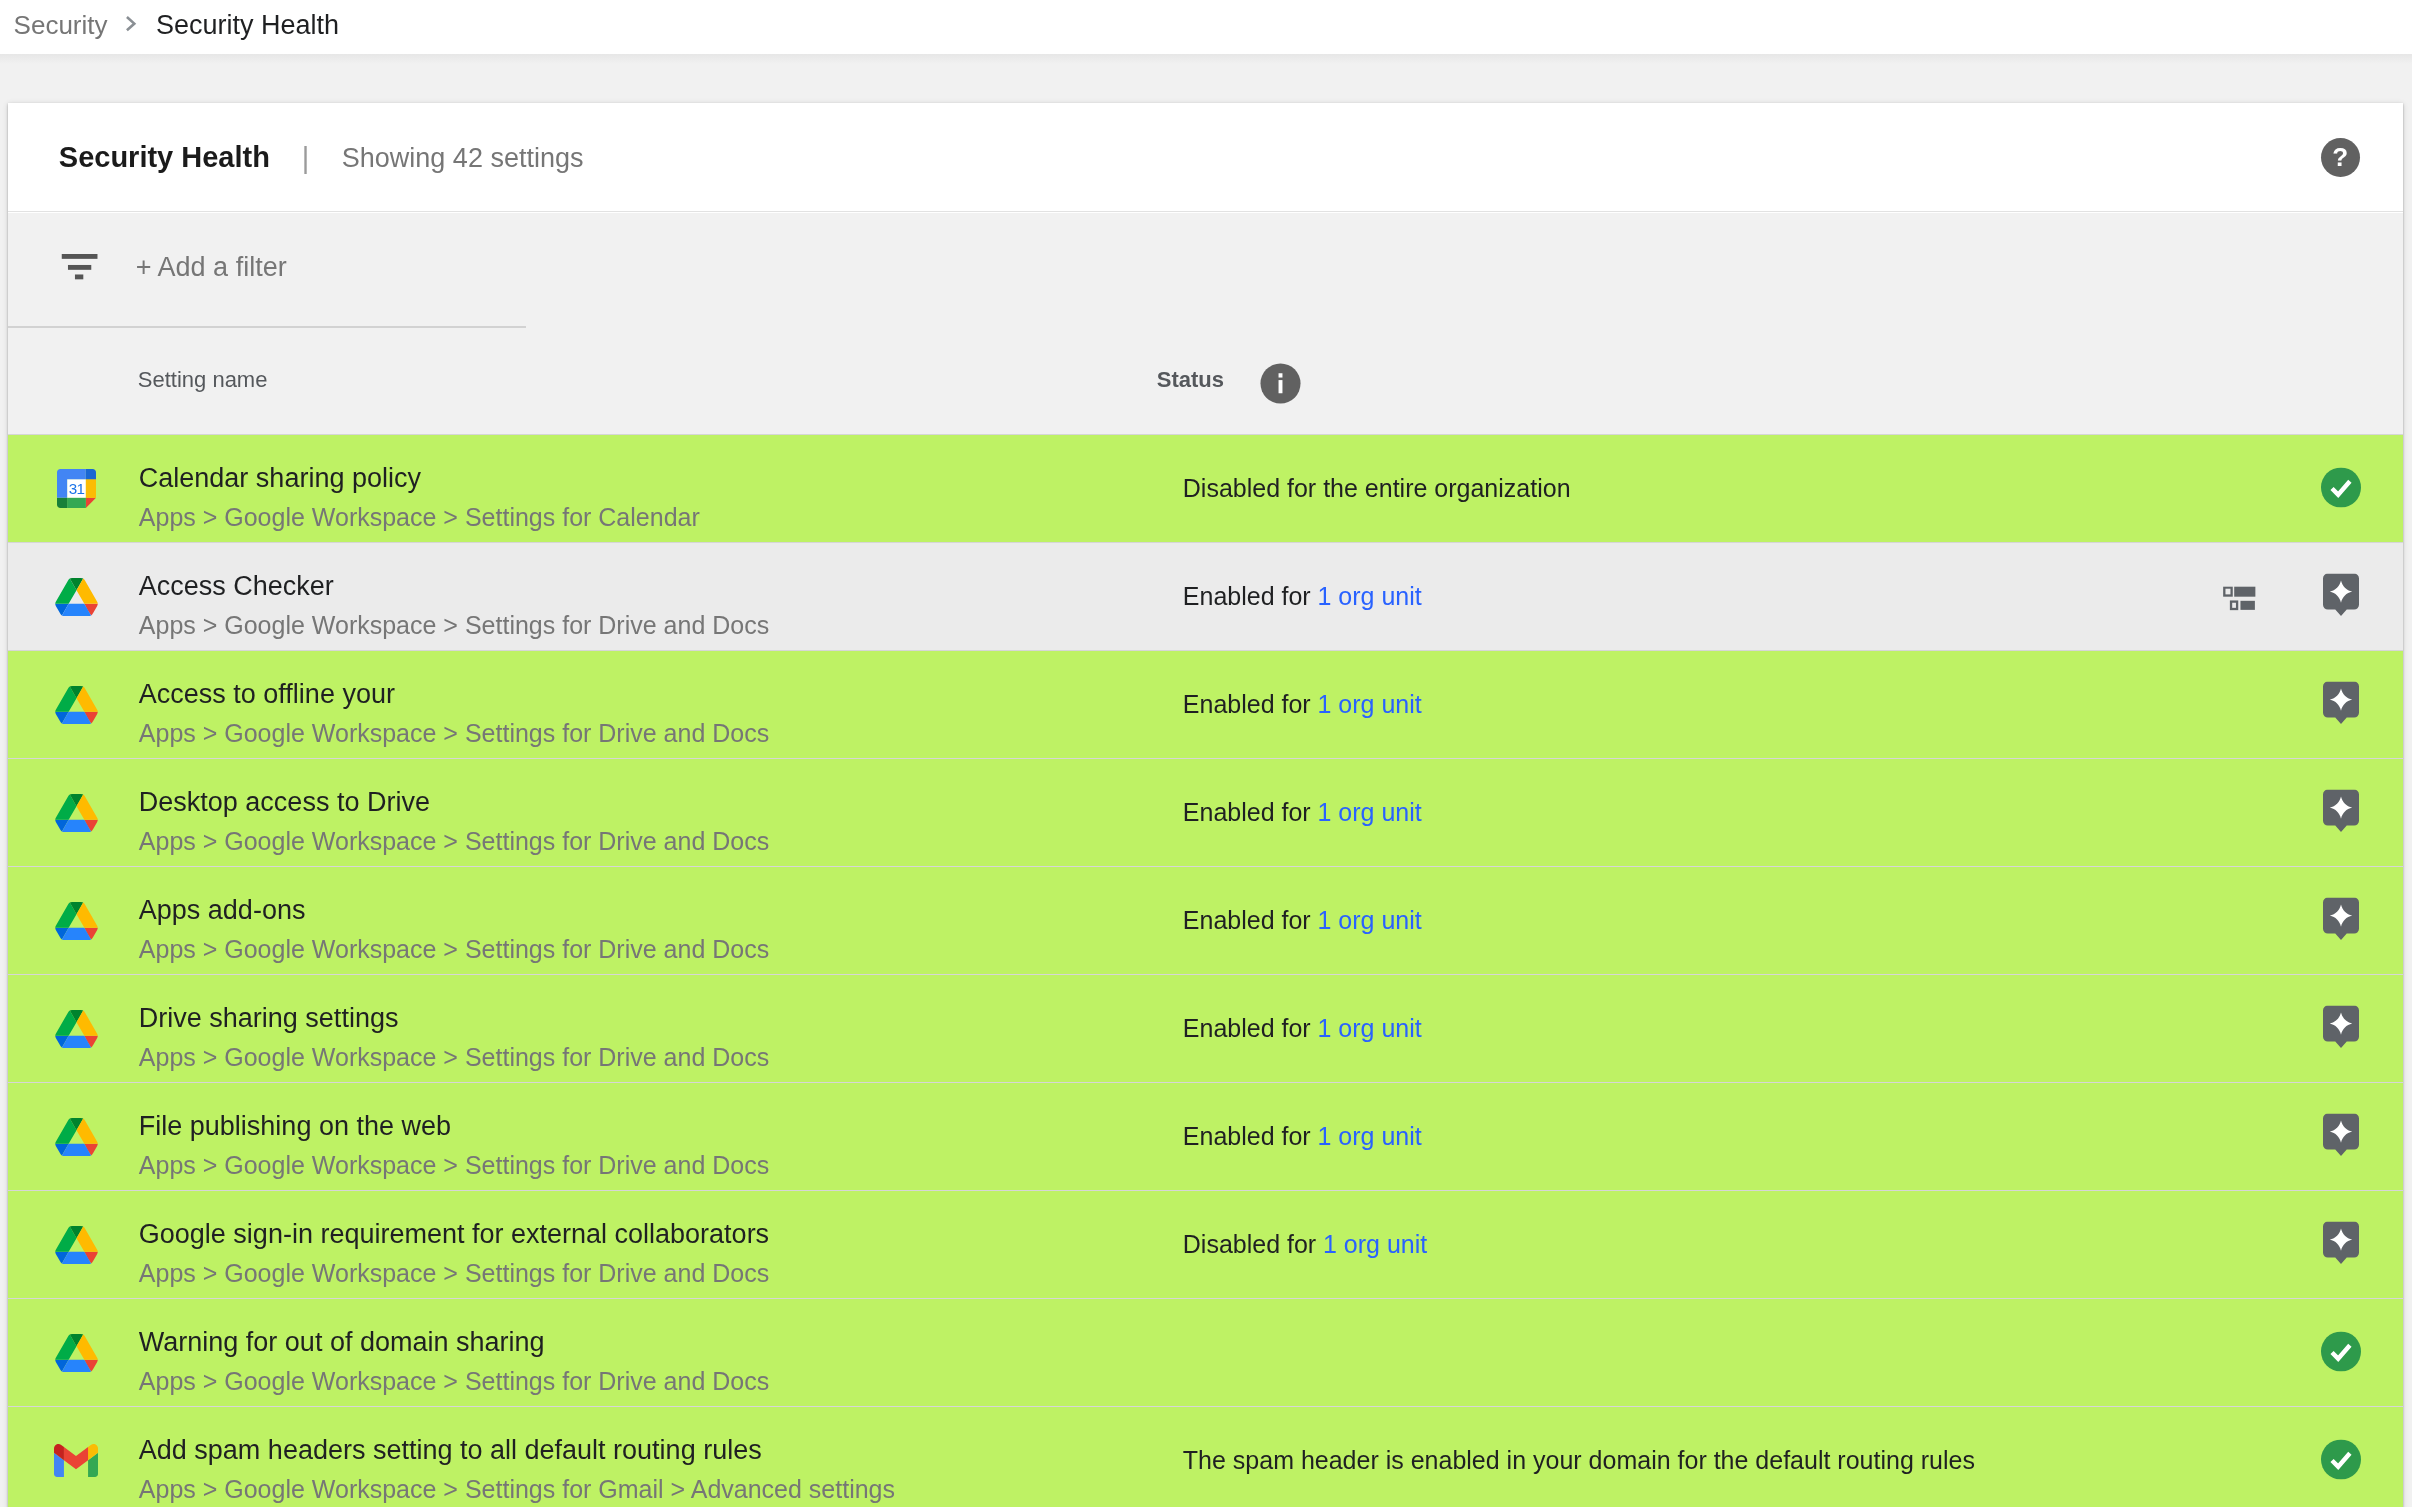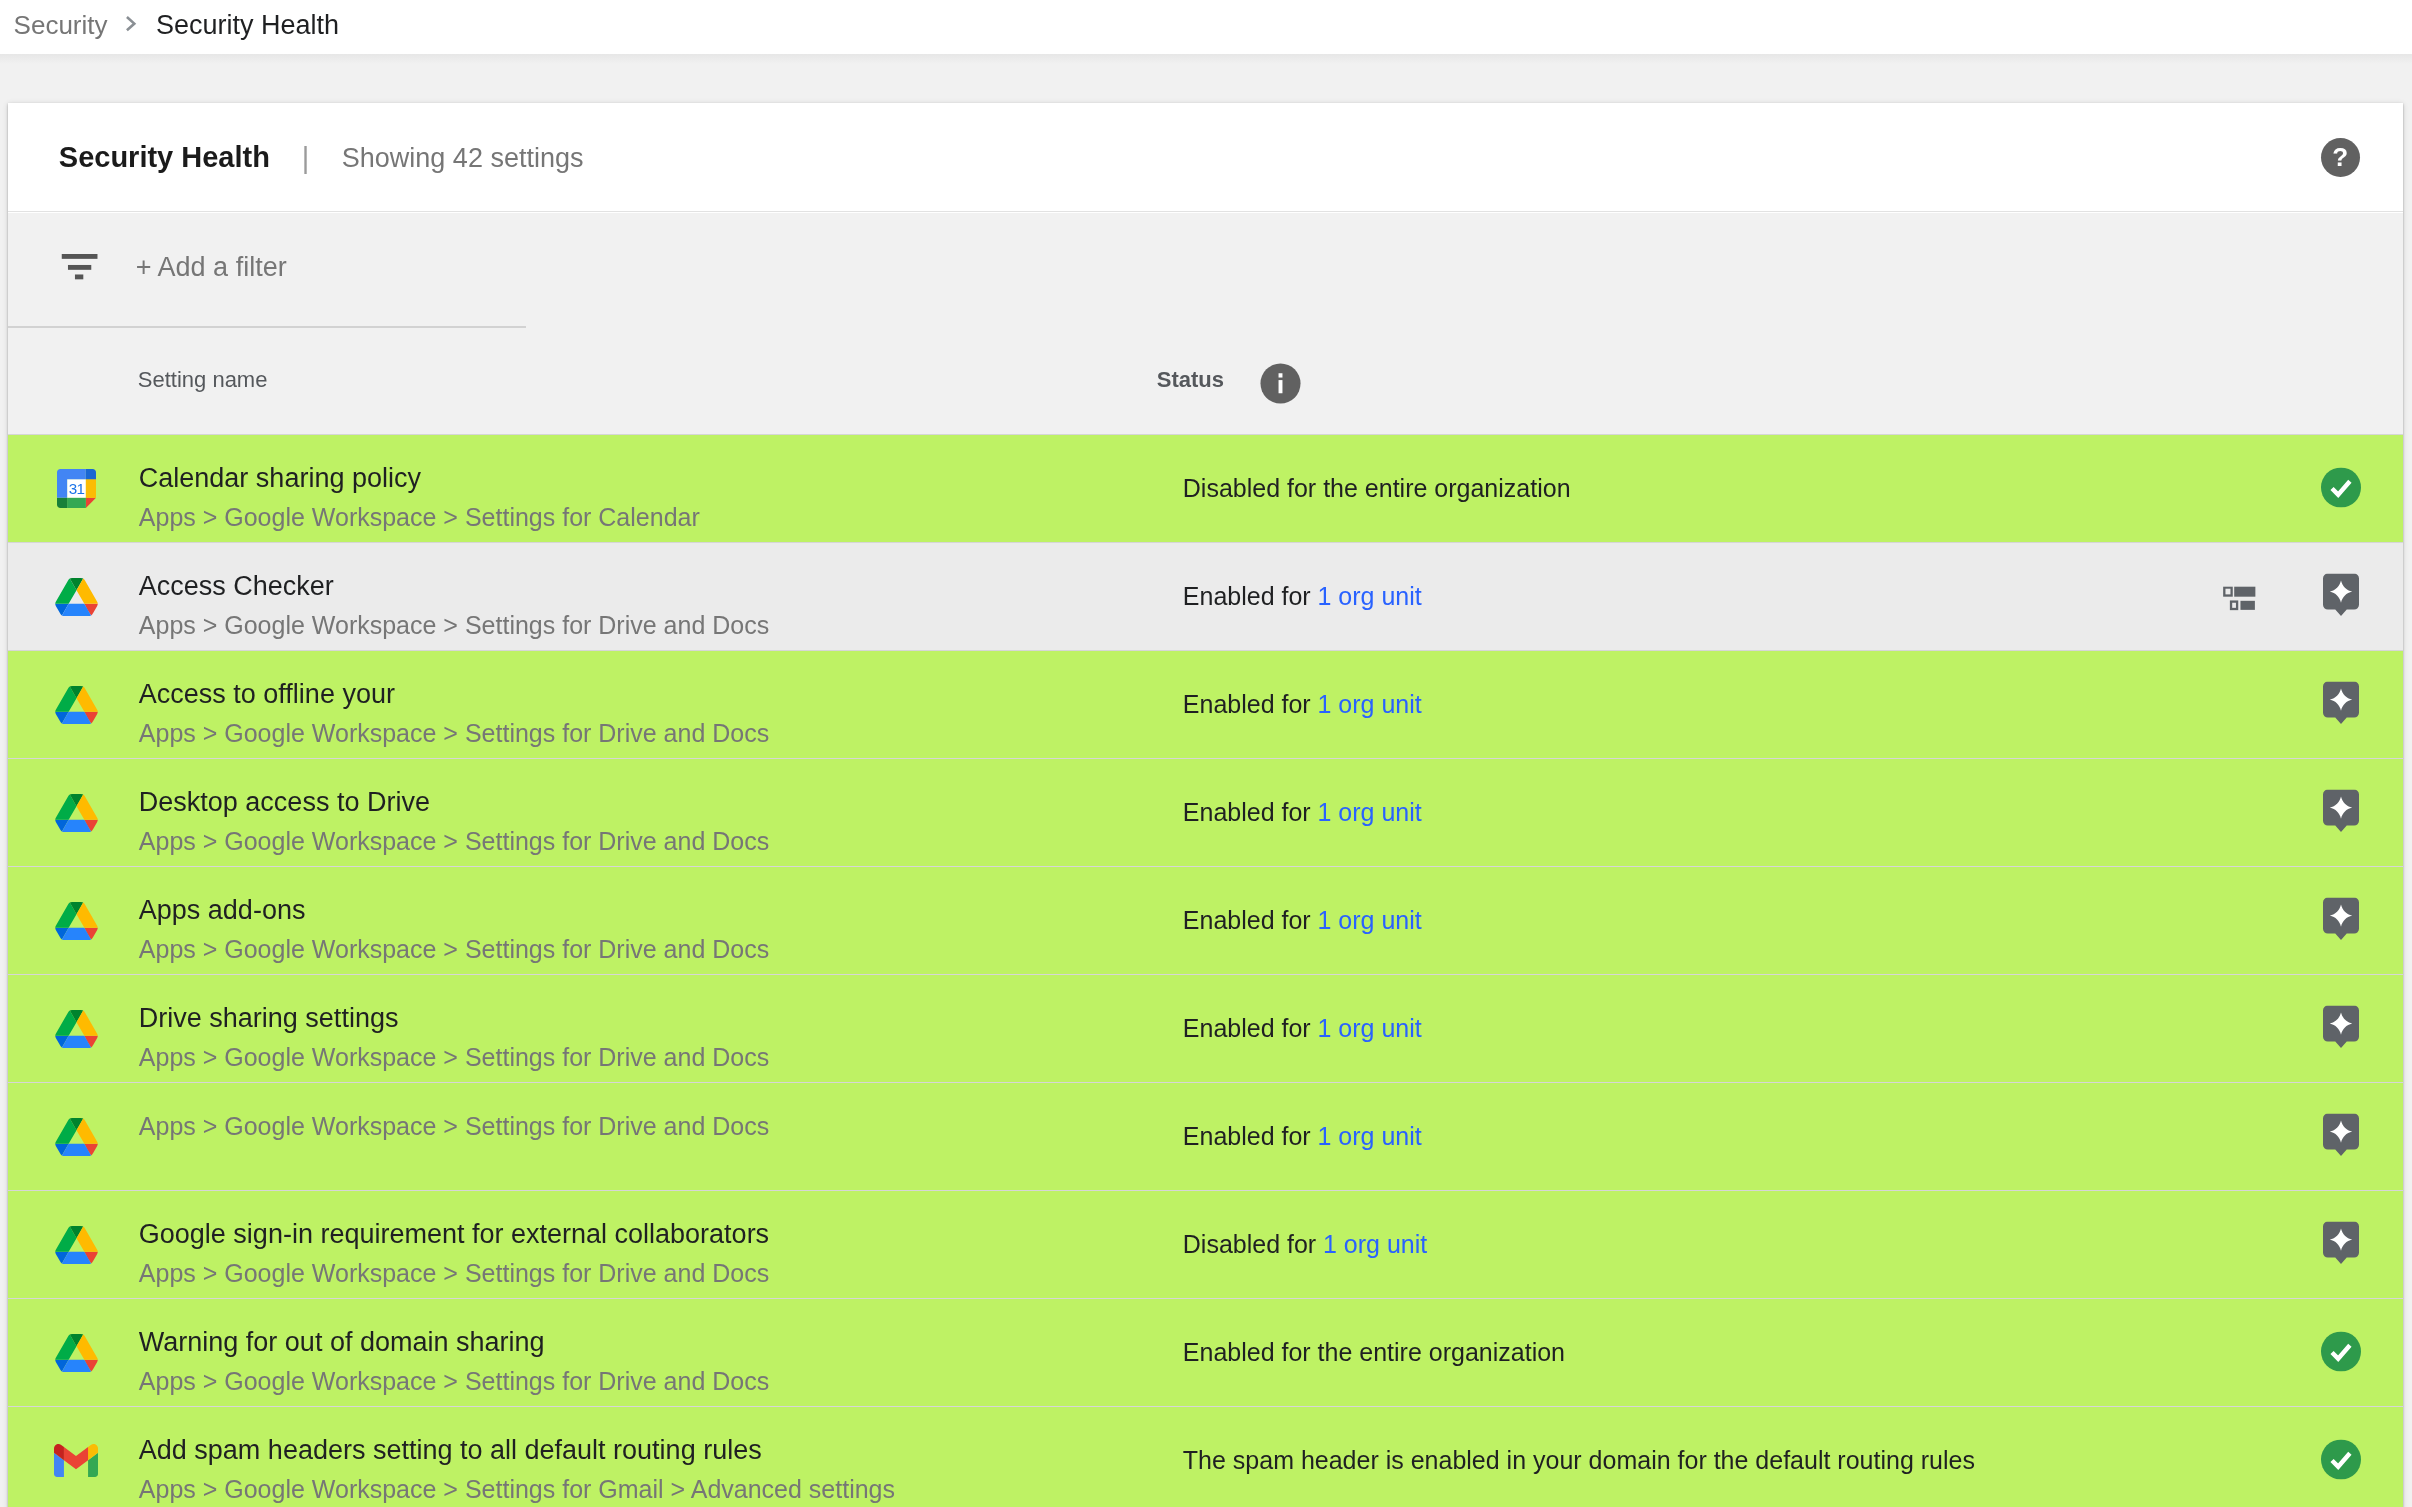--- a/index.html
+++ b/index.html
@@ -236,20 +236,21 @@
             <svg width="43" height="38" viewBox="0 0 87.3 78">
  <path d="m6.6 66.85 3.85 6.65c.8 1.4 1.95 2.5 3.3 3.3l13.75-23.8h-27.5c0 1.55.4 3.1 1.2 4.5z" fill="#0066da"></path>
  <path d="m43.65 25-13.75-23.8c-1.35.8-2.5 1.9-3.3 3.3l-25.4 44a9.06 9.06 0 0 0 -1.2 4.5h27.5z" fill="#00ac47"></path>
  <path d="m73.55 76.8c1.35-.8 2.5-1.9 3.3-3.3l1.6-2.75 7.65-13.25c.8-1.4 1.2-2.95 1.2-4.5h-27.502l5.852 11.5z" fill="#ea4335"></path>
  <path d="m43.65 25 13.75-23.8c-1.35-.8-2.9-1.2-4.5-1.2h-18.5c-1.6 0-3.15.45-4.5 1.2z" fill="#00832d"></path>
  <path d="m59.8 53h-32.3l-13.75 23.8c1.35.8 2.9 1.2 4.5 1.2h50.8c1.6 0 3.15-.45 4.5-1.2z" fill="#2684fc"></path>
  <path d="m73.4 26.5-12.7-22c-.8-1.4-1.95-2.5-3.3-3.3l-13.75 23.8 16.15 28h27.45c0-1.55-.4-3.1-1.2-4.5z" fill="#ffba00"></path>
 </svg>
           </div>
    <div class="txt">
+            <div class="title">File publishing on the web</div>
             <div class="sub">Apps &gt; Google Workspace &gt; Settings for Drive and Docs</div>
           </div>
    <div class="status">Enabled for<span class="lnk">1 org unit</span></div>
 
    <div class="ric">
             <svg width="36" height="43" viewBox="0 0 37 44" style="margin-left:1.9px;transform:translateY(-1.5px)">
  <path d="M5 0 h27 a5 5 0 0 1 5 5 v27 a5 5 0 0 1-5 5 h-7.6 l-5.9 6.6 -5.9-6.6 H5 a5 5 0 0 1-5-5 V5 a5 5 0 0 1 5-5 z" fill="#5f6368"></path>
  <path d="M18.5 7 C19.9 12.9 24.1 17.1 30 18.5 C24.1 19.9 19.9 24.1 18.5 30 C17.1 24.1 12.9 19.9 7 18.5 C12.9 17.1 17.1 12.9 18.5 7 Z" fill="#fff"></path>
 </svg>
           </div>
@@ -286,21 +287,20 @@
  <path d="m73.55 76.8c1.35-.8 2.5-1.9 3.3-3.3l1.6-2.75 7.65-13.25c.8-1.4 1.2-2.95 1.2-4.5h-27.502l5.852 11.5z" fill="#ea4335"></path>
  <path d="m43.65 25 13.75-23.8c-1.35-.8-2.9-1.2-4.5-1.2h-18.5c-1.6 0-3.15.45-4.5 1.2z" fill="#00832d"></path>
  <path d="m59.8 53h-32.3l-13.75 23.8c1.35.8 2.9 1.2 4.5 1.2h50.8c1.6 0 3.15-.45 4.5-1.2z" fill="#2684fc"></path>
  <path d="m73.4 26.5-12.7-22c-.8-1.4-1.95-2.5-3.3-3.3l-13.75 23.8 16.15 28h27.45c0-1.55-.4-3.1-1.2-4.5z" fill="#ffba00"></path>
 </svg>
           </div>
    <div class="txt">
             <div class="title">Warning for out of domain sharing</div>
             <div class="sub">Apps &gt; Google Workspace &gt; Settings for Drive and Docs</div>
           </div>
-   <div class="status">Enabled for the entire organization</div>
 
    <div class="ric">
             <svg class="chk" width="40" height="40" viewBox="0 0 41 41">
  <circle cx="20.5" cy="20.5" r="20.5" fill="#2e9a4b"></circle>
  <path d="M11.3 21.5 L17.6 27.8 L29.6 14.2" fill="none" stroke="#fff" stroke-width="4.6"></path>
 </svg>
           </div>
  </div>
  <div class="row">
    <div class="appicon">

